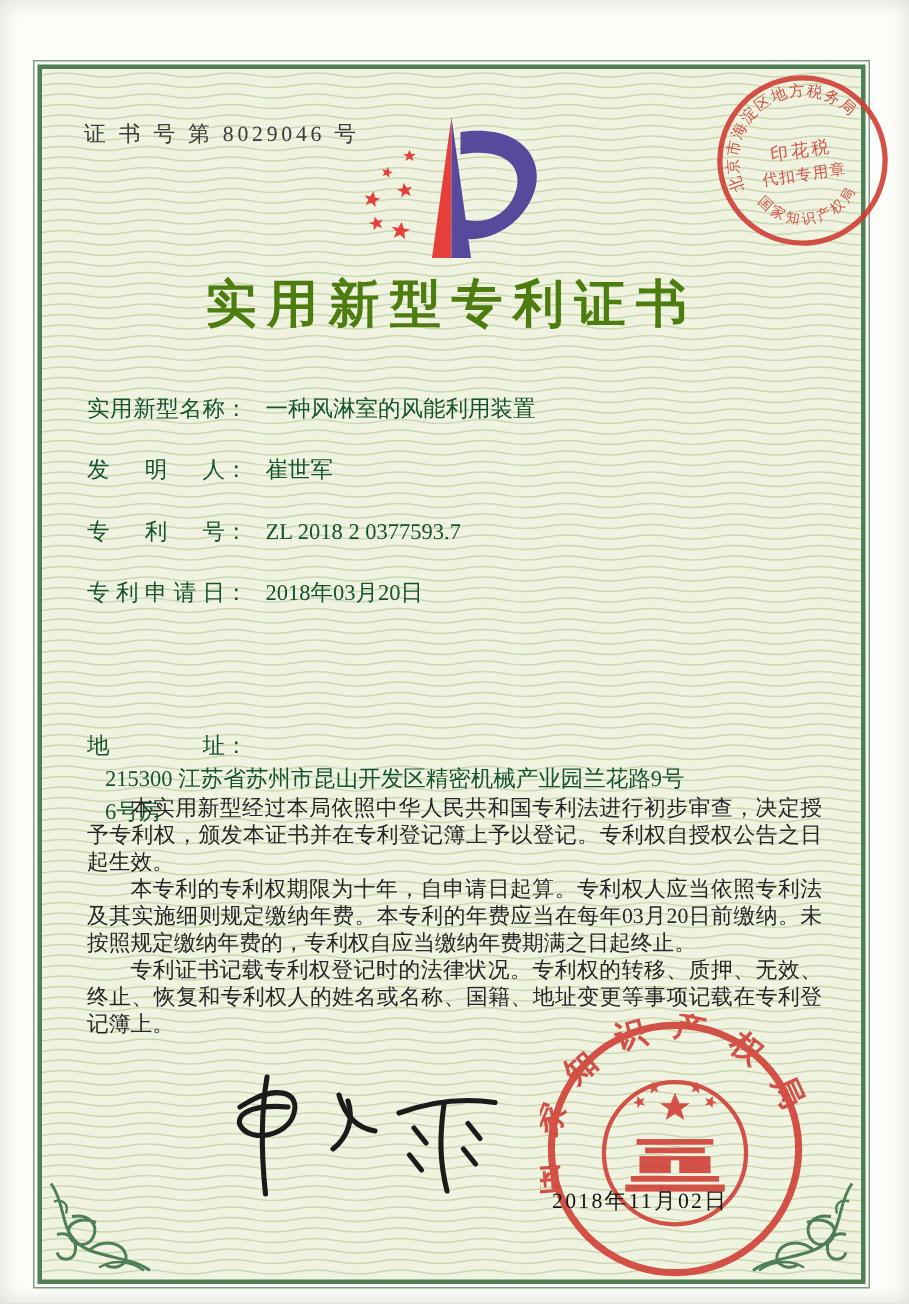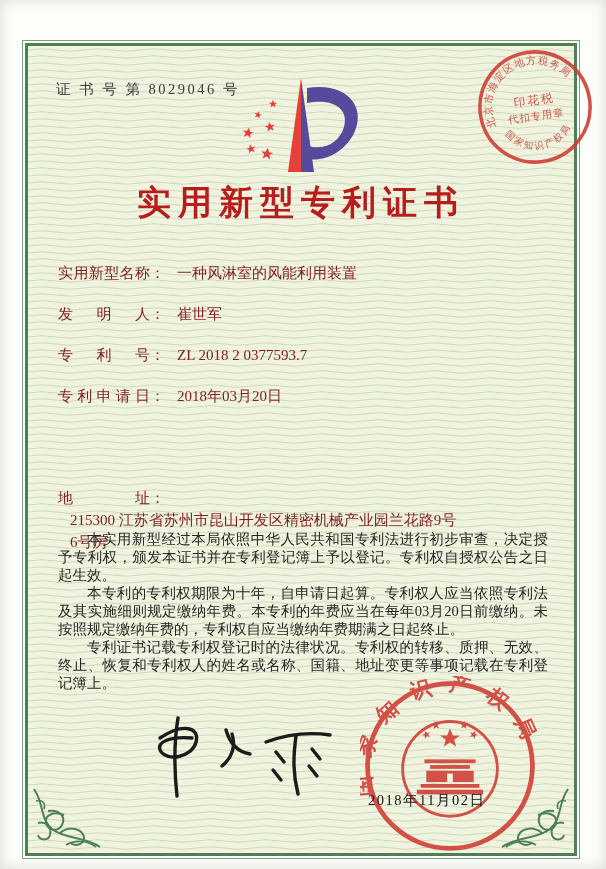--- a/index.html
+++ b/index.html
@@ -6,22 +6,22 @@
   body{width:606px;height:869px;background:#dddad2;font-family:"Liberation Serif","DejaVu Serif",serif;}
   .paper{position:relative;width:606px;height:869px;background:#fdfdfa;overflow:hidden;
          box-shadow:inset 0 0 14px rgba(60,60,50,.18);}
   .frame{position:absolute;left:22px;top:40px;right:26px;bottom:10px;border:1px solid #76a07e;}
   .frame-inner{position:absolute;inset:2px;border:3px solid #4e7f57;background:#eff3e0;padding-left:24px;}
   .content{position:absolute;inset:0;overflow:hidden;}
   .guilloche{position:absolute;inset:0;}
   .cert-no{position:absolute;left:28px;top:34px;font-size:14.5px;letter-spacing:2.5px;color:#3a3a3a;}
   .logo{position:absolute;left:50%;transform:translateX(-50%);top:28px;}
   .title{position:absolute;left:0;right:0;top:134px;text-align:center;font-size:34px;
-         font-weight:600;letter-spacing:7px;color:#b91c1c;}
-  .row{position:absolute;left:30px;right:24px;font-size:15px;color:#7f1d1d;line-height:22px;}
+         font-weight:600;letter-spacing:7px;color:#4d7c0f;}
+  .row{position:absolute;left:30px;right:24px;font-size:15px;color:#14532d;line-height:22px;}
   .lbl{display:inline-block;width:92px;text-align:justify;text-align-last:justify;vertical-align:top;}
   .colon{vertical-align:top;}
   .val{margin-left:12px;vertical-align:top;}
   .addr{display:inline-block;width:388px;}
   .pair2{position:absolute;left:306px;top:0;}
   .pair2 .lbl{width:78px;}
   .paras{position:absolute;left:30px;right:26px;top:484px;font-size:14.5px;color:#262626;}
   .paras p{margin:0;text-indent:2em;line-height:18px;text-align:justify;}
   .director{position:absolute;left:32px;top:708px;font-size:16px;color:#222;line-height:32px;letter-spacing:2px;}
   .signature{position:absolute;left:112px;top:662px;}

